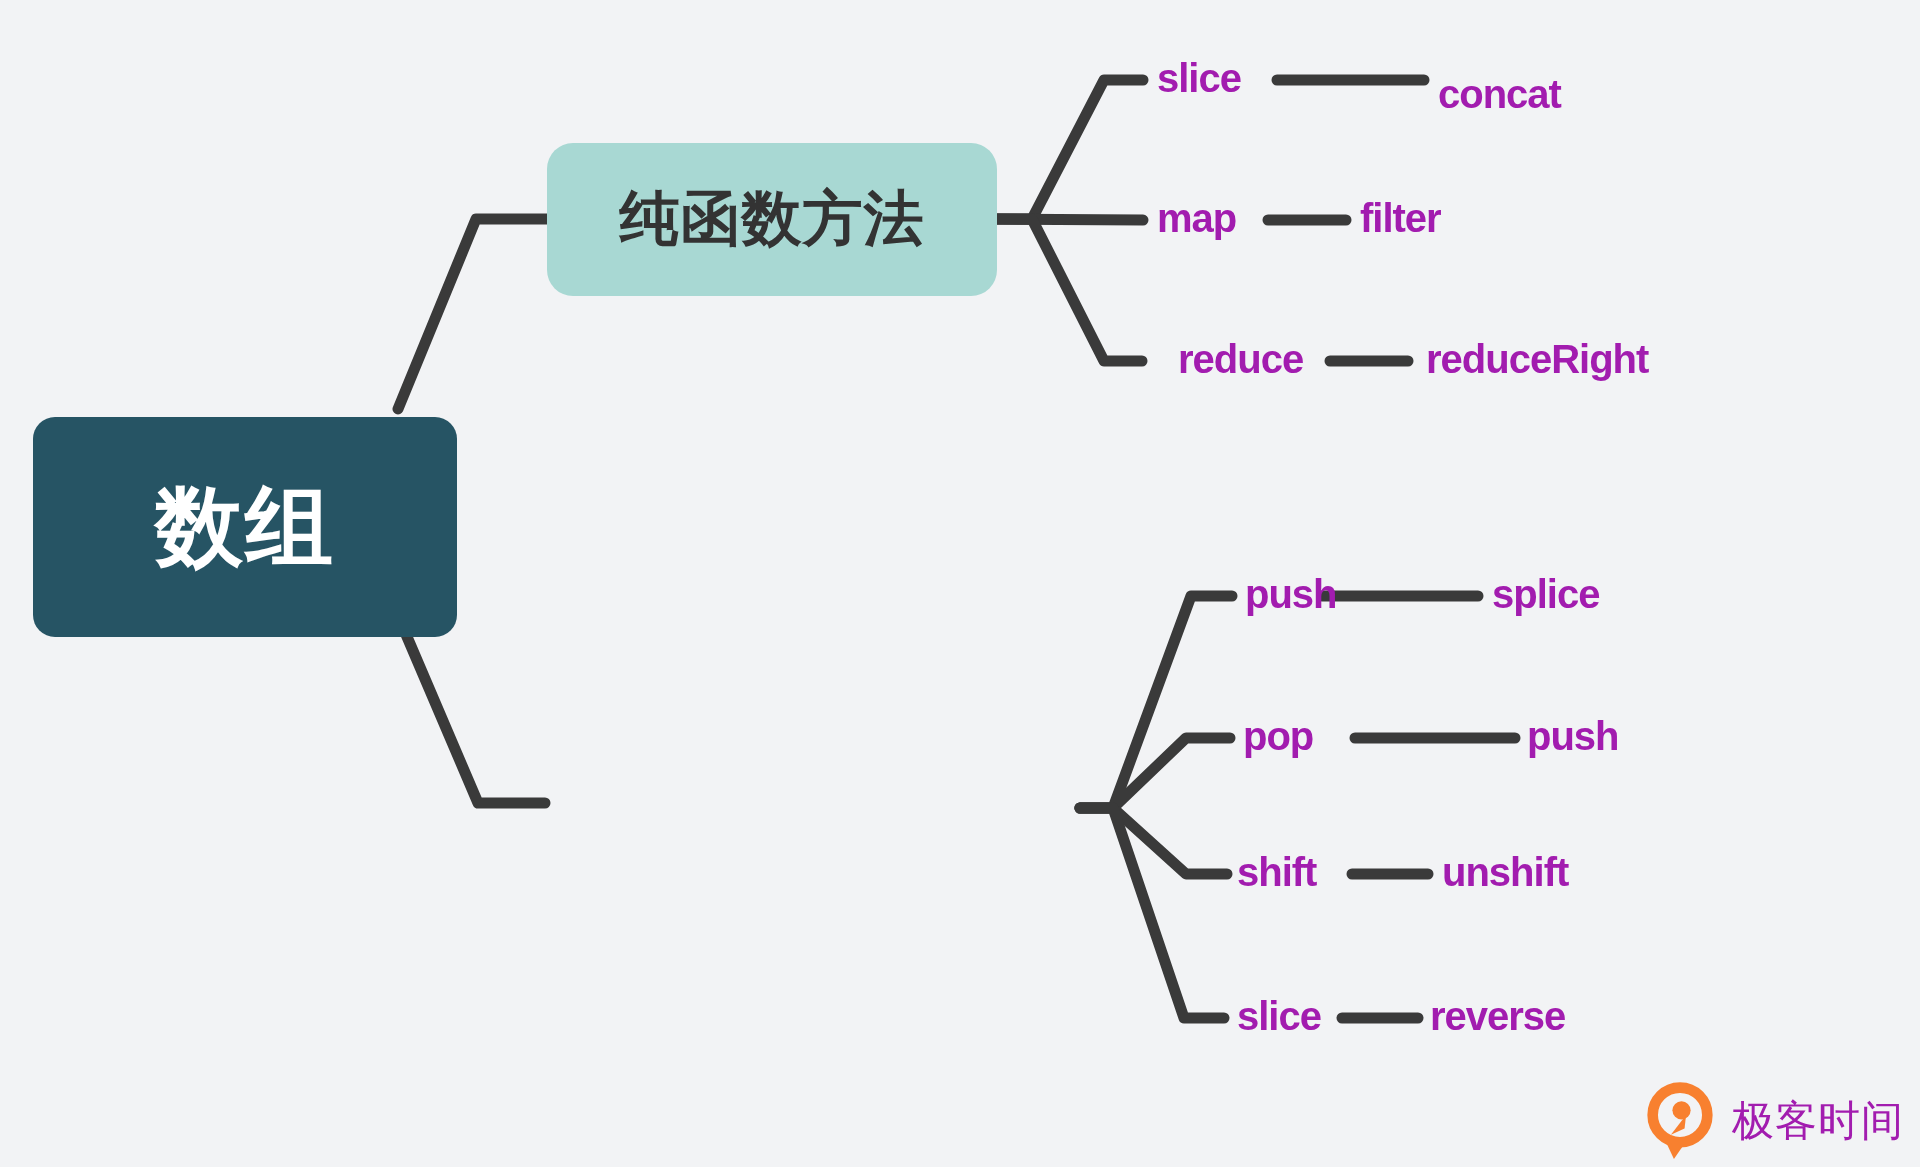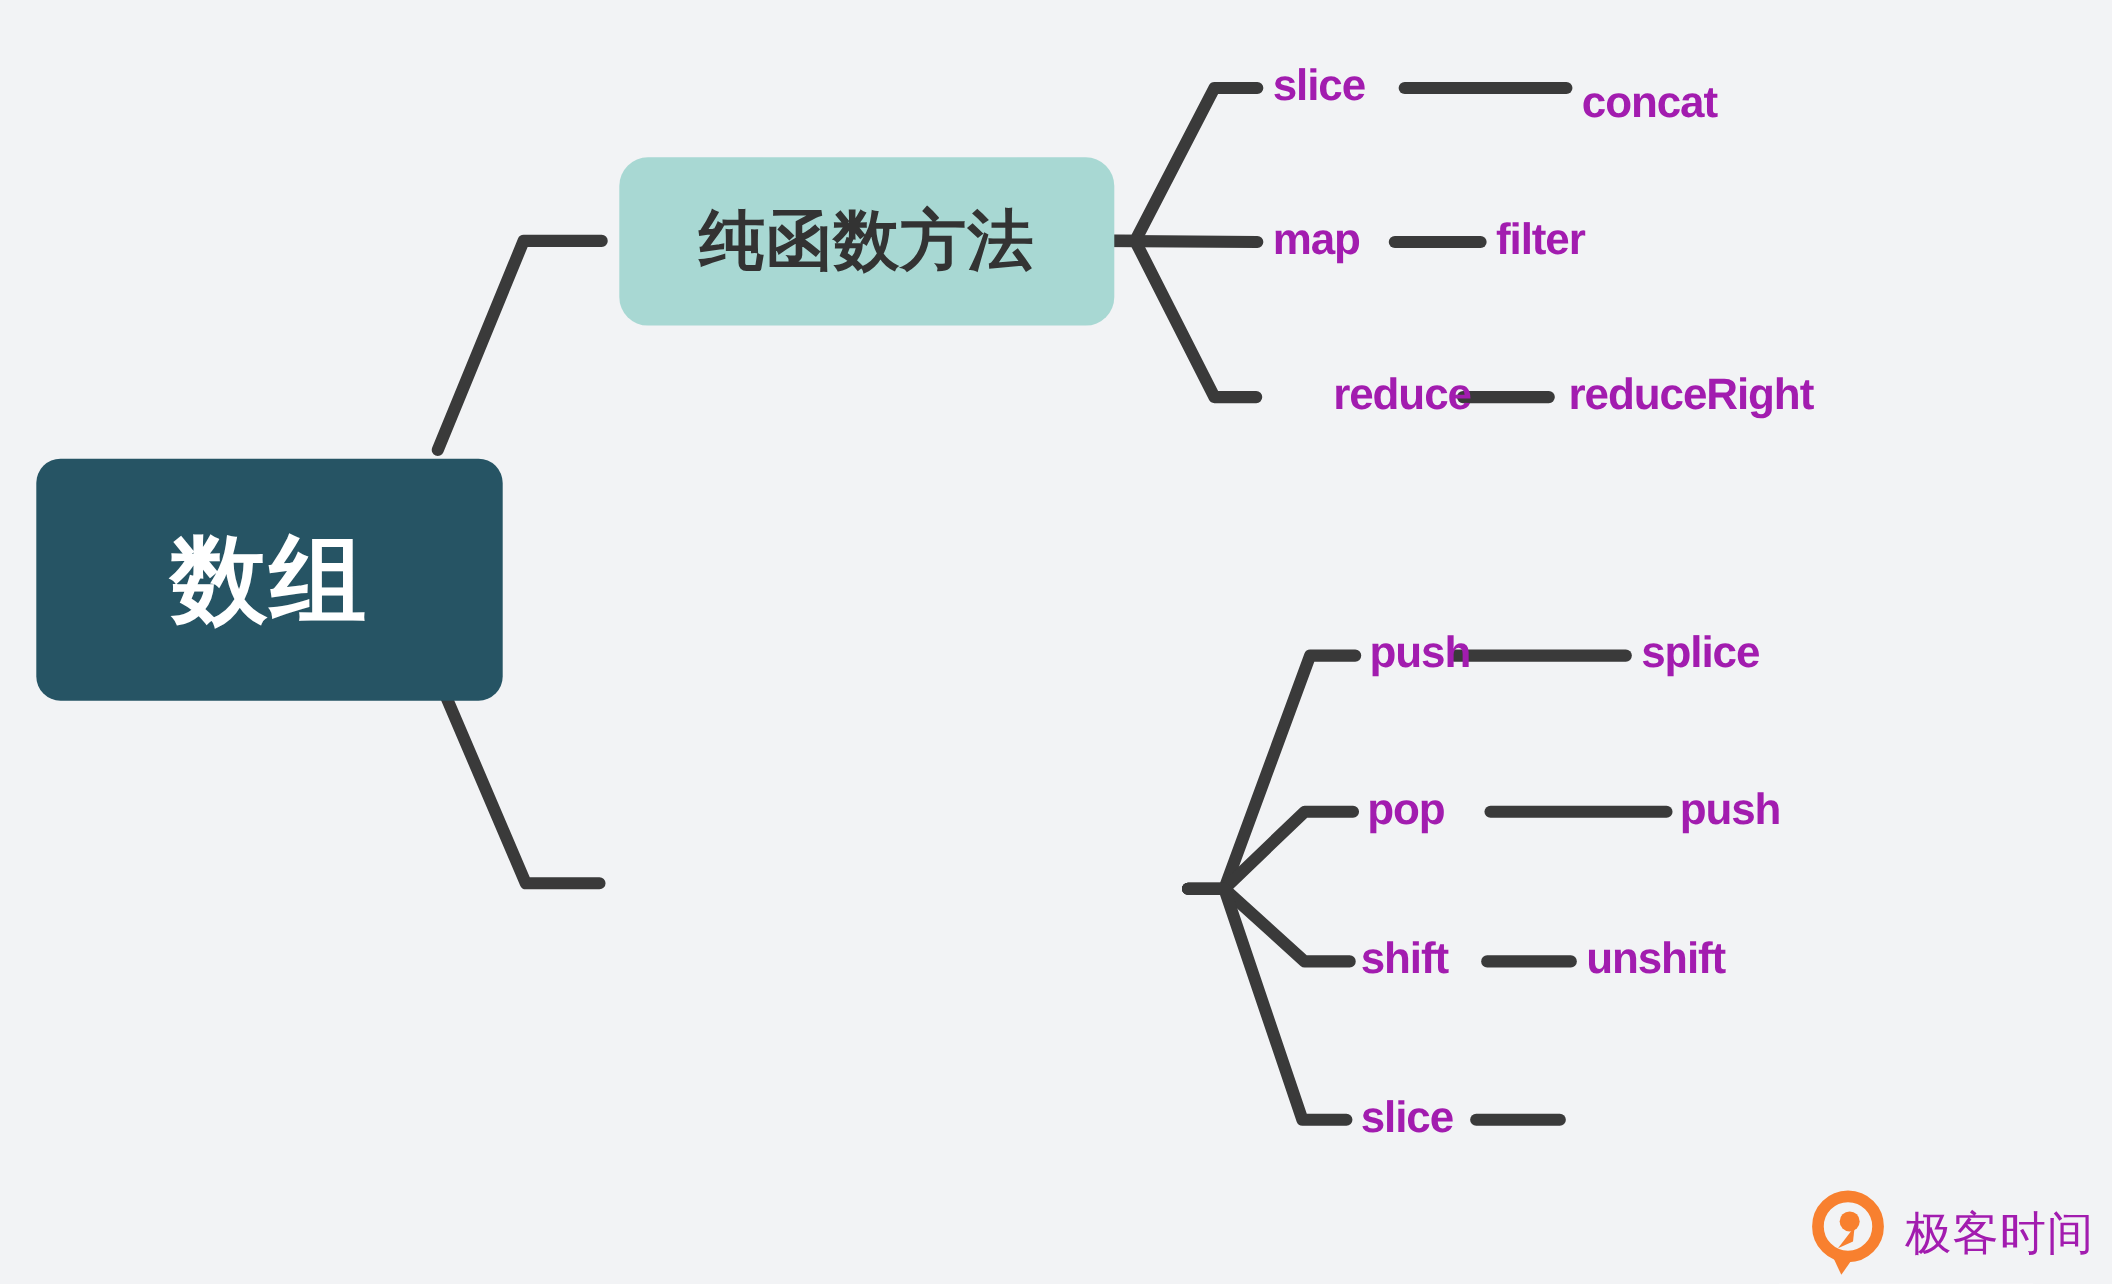--- a/index.html
+++ b/index.html
@@ -20,21 +20,20 @@
   .node-root{
     left:33px;top:417px;width:424px;height:220px;
     background:#265464;border-radius:22px;
     color:#ffffff;font-size:88px;font-weight:700;
     letter-spacing:2px;
   }
   .node-branch{
     background:#a8d8d3;border-radius:26px;
     color:#333333;font-size:60px;font-weight:600;
     letter-spacing:1px;
-    margin-left:16px;
   }
   .node-branch.pure{left:547px;top:143px;width:450px;height:153px;}
   .node-branch.impure{left:545px;top:733px;width:535px;height:155px;}
   .word{
     position:absolute;
     transform:translateY(-54%);
     font-size:40px;font-weight:700;color:#a21caf;
     letter-spacing:-1px;white-space:nowrap;
   }
   .logo{
@@ -80,33 +79,34 @@
 
   <div class="node node-branch pure">纯函数方法</div>
 
 
   <span class="word" style="left:1157px;top:80px">slice</span>
   <span class="word" style="left:1438px;top:96px">concat</span>
 
   <span class="word" style="left:1157px;top:220px">map</span>
   <span class="word" style="left:1360px;top:220px">filter</span>
 
-  <span class="word" style="left:1212px;top:361px">reduce</span>
+  <span class="word" style="left:1178px;top:361px">reduce</span>
   <span class="word" style="left:1426px;top:361px">reduceRight</span>
 
   <span class="word" style="left:1245px;top:596px">push</span>
   <span class="word" style="left:1492px;top:596px">splice</span>
 
   <span class="word" style="left:1243px;top:738px">pop</span>
   <span class="word" style="left:1527px;top:738px">push</span>
 
   <span class="word" style="left:1237px;top:874px">shift</span>
   <span class="word" style="left:1442px;top:874px">unshift</span>
 
   <span class="word" style="left:1237px;top:1018px">slice</span>
+  <span class="word" style="left:1430px;top:1018px">reverse</span>
 
   <div class="logo">
     <svg class="logo-icon" viewBox="0 0 100 108">
       <circle cx="50" cy="46" r="36" fill="none" stroke="#f8802f" stroke-width="14"></circle>
       <path d="M28 74 L42 104 L60 78 Z" fill="#f8802f"></path>
       <circle cx="52" cy="40" r="12" fill="#f8802f"></circle>
       <path d="M58 46 L38 72 L56 64 Z" fill="#f8802f"></path>
     </svg>
     <span class="logo-text">极客时间</span>
   </div>

